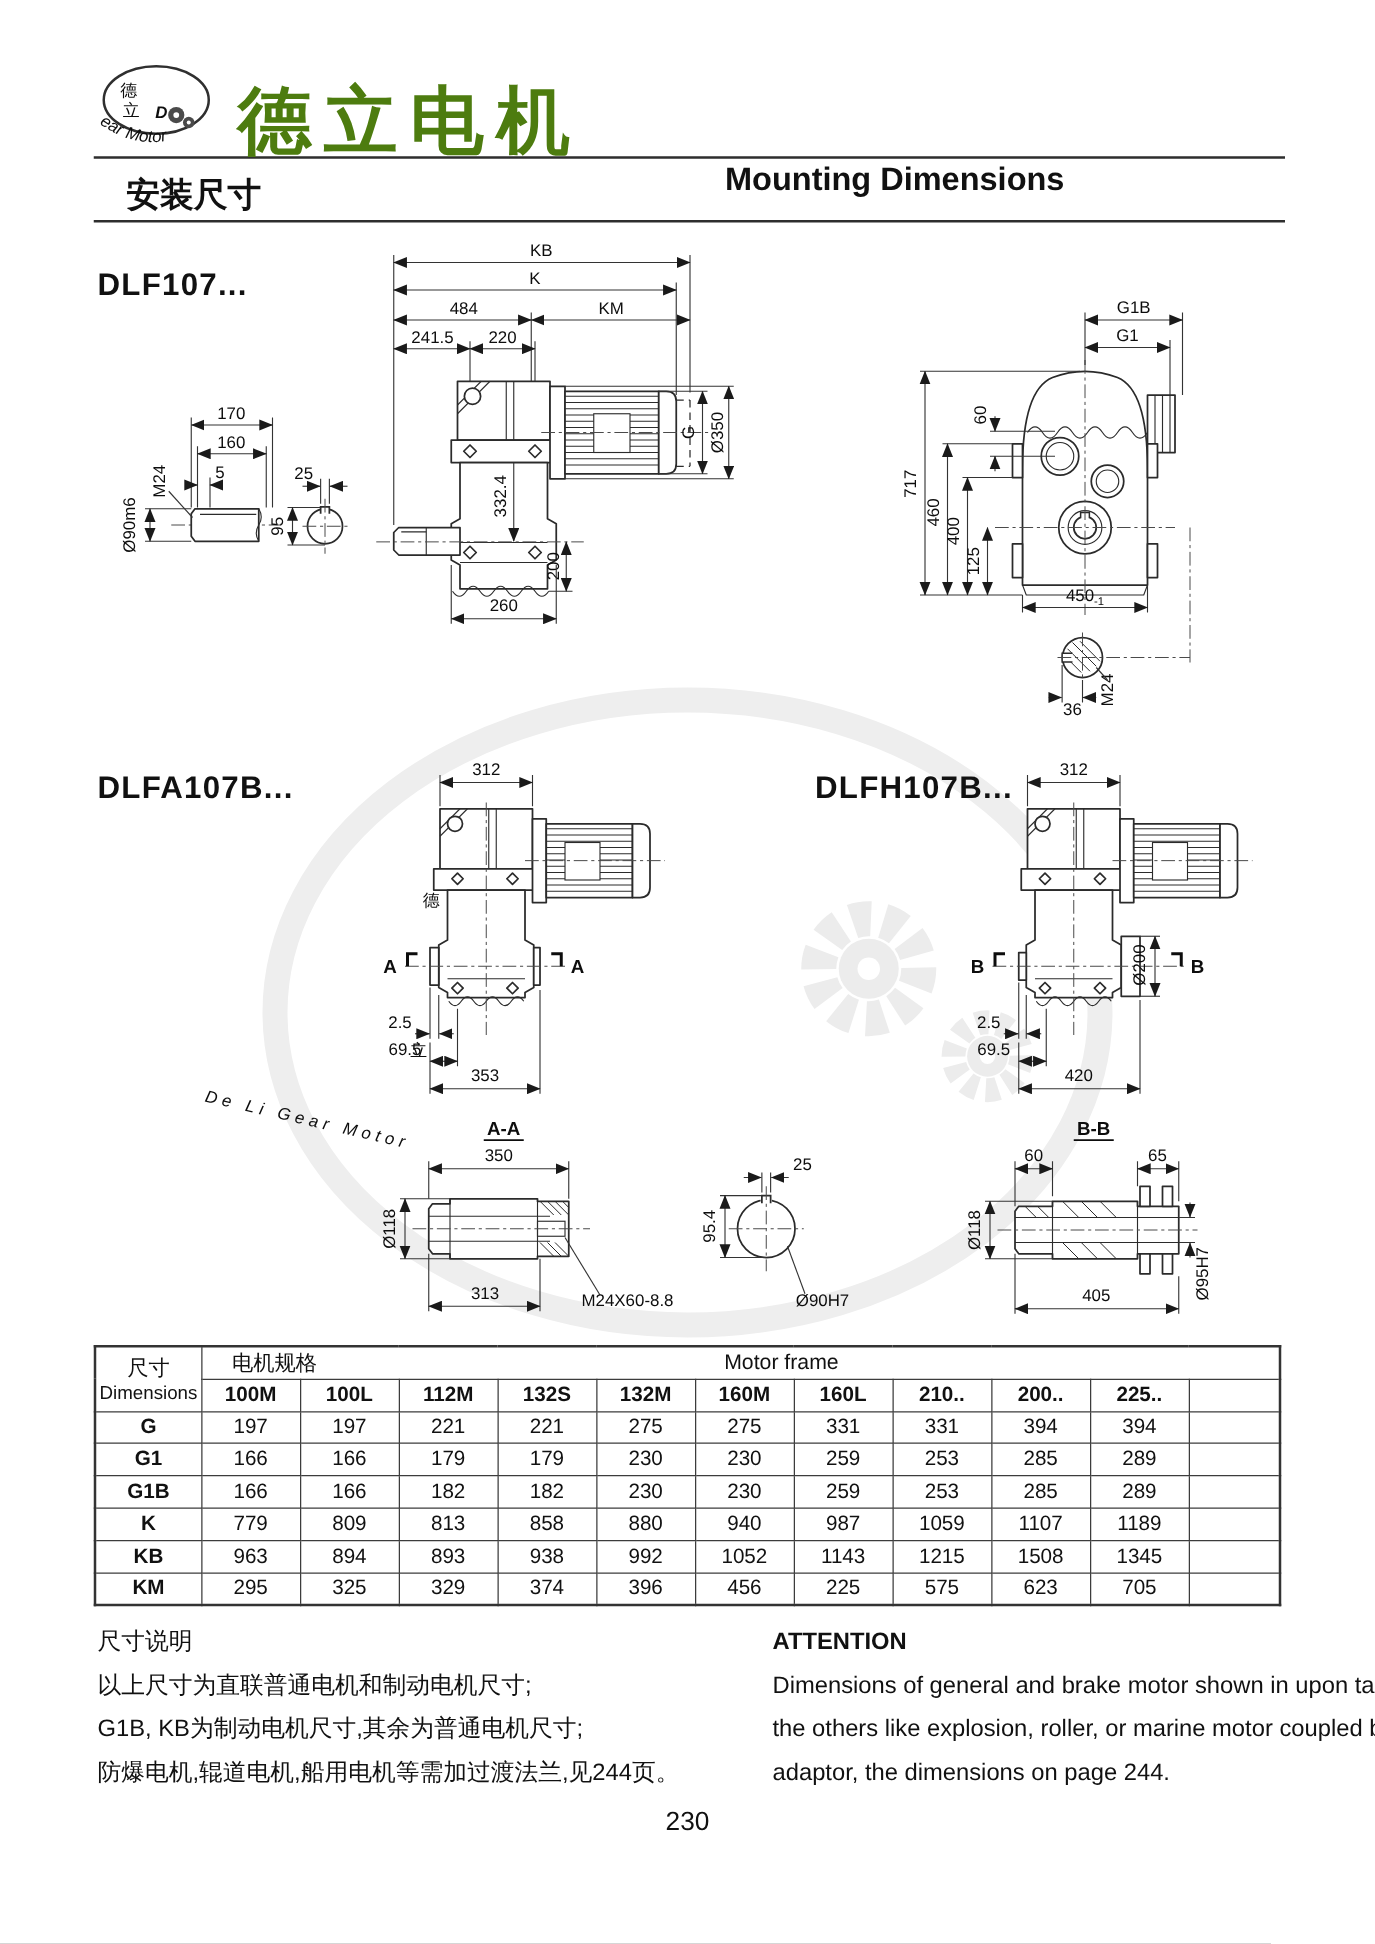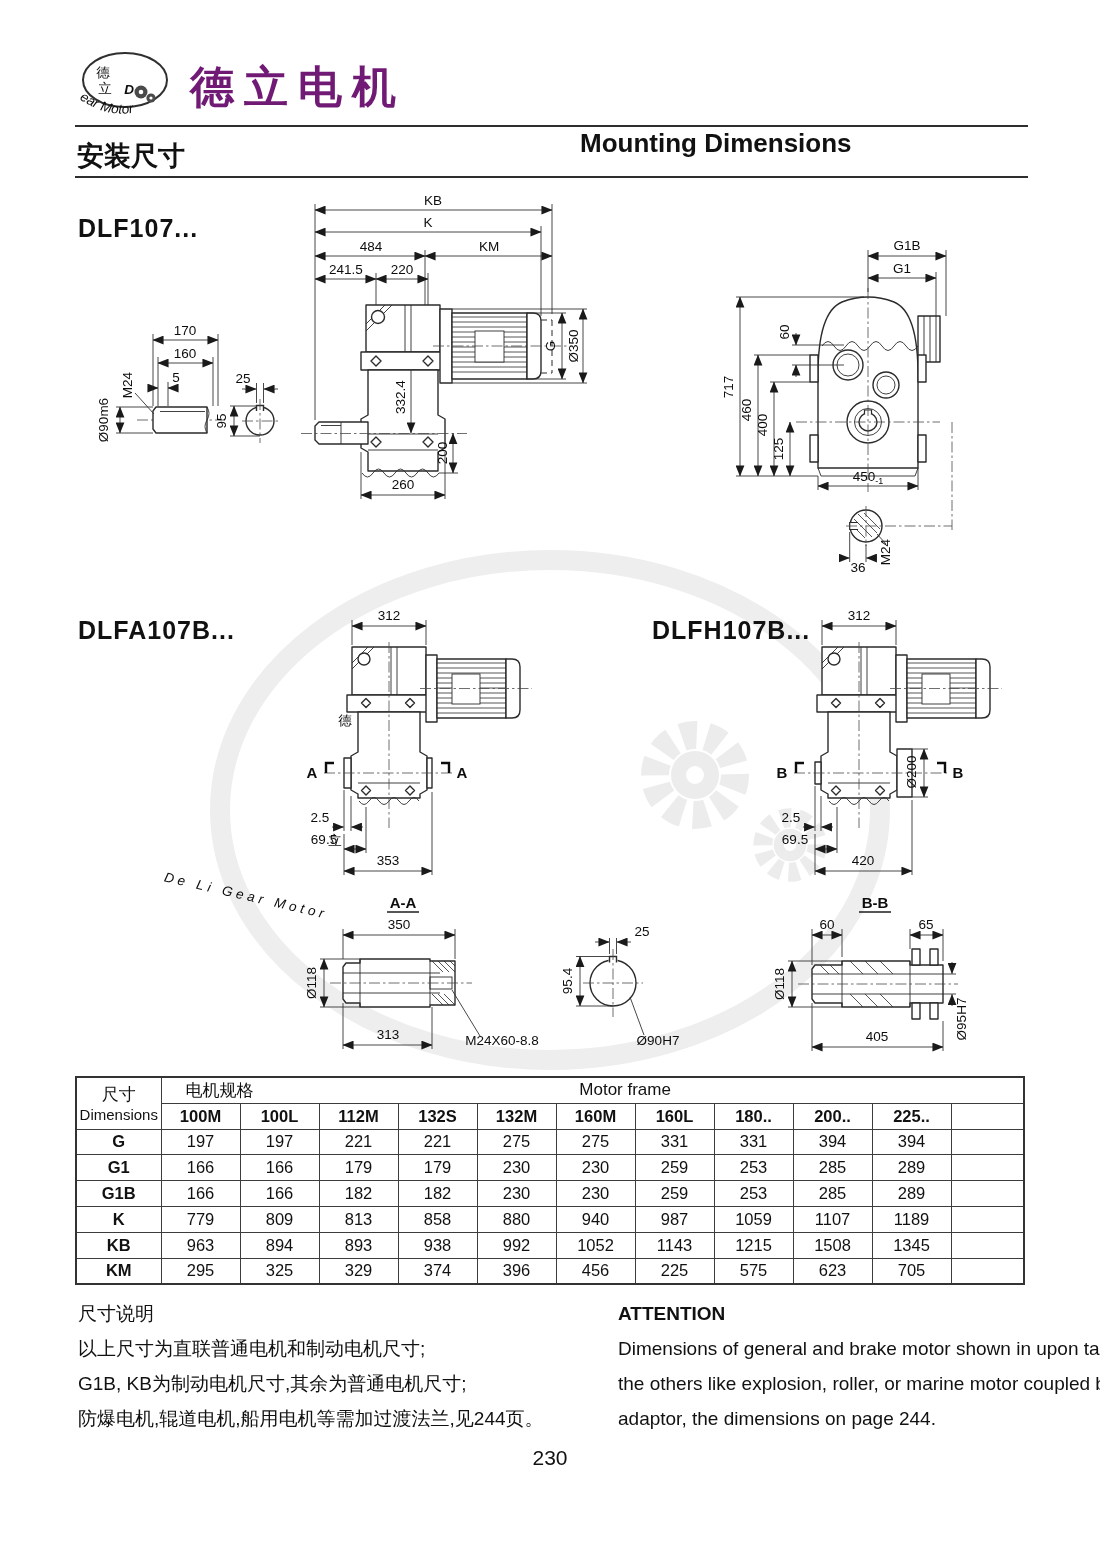--- a/index.html
+++ b/index.html
@@ -1,21 +1,21 @@
 <!DOCTYPE html>
 <html><head>
 <meta charset="utf-8">
 <style>
   html,body{margin:0;padding:0;background:#9a9a9a;}
   .page{position:relative;width:1100px;height:1555px;background:#ffffff;overflow:hidden;
         font-family:"Liberation Sans",sans-serif;color:#111;}
   .abs{position:absolute;}
   .rule{position:absolute;height:0;border-top:2px solid #2e2e2e;}
-  .brand{font-family:"DejaVu Serif",serif;font-weight:bold;font-size:44px;letter-spacing:10px;color:#701a75;}
-  .sect-cn{font-size:27px;font-weight:bold;}
+  .brand{font-family:"DejaVu Serif",serif;font-weight:bold;font-size:59px;letter-spacing:10px;color:#4d7c0f;}
+  .sect-cn{font-size:27px;font-weight:bold;margin-left:24px;}
   .sect-en{font-size:26px;font-weight:bold;}
   .dwg-label{font-size:25px;font-weight:bold;letter-spacing:1px;}
   svg .of{fill:#ffffff;stroke:#2b2b2b;stroke-width:1.4;stroke-linejoin:round;}
   svg .t{fill:none;stroke:#2b2b2b;stroke-width:0.9;}
   svg .fin{stroke:#2b2b2b;stroke-width:0.8;}
   svg .hx{stroke:#2b2b2b;stroke-width:0.8;}
   svg .d{fill:none;stroke:#333;stroke-width:0.9;}
   svg .cl{fill:none;stroke:#4a4a4a;stroke-width:0.8;stroke-dasharray:11 3 2.5 3;}
   svg .dsh{fill:none;stroke:#2b2b2b;stroke-width:1;stroke-dasharray:6 4;}
   svg .sec{fill:none;stroke:#0d0d0d;stroke-width:2.4;}
@@ -556,21 +556,21 @@
           <td class="spec" colspan="11"><span class="spec-cn">电机规格</span><span class="spec-en">Motor frame</span></td>
         </tr>
         <tr class="h2">
           <td>100M</td>
           <td>100L</td>
           <td>112M</td>
           <td>132S</td>
           <td>132M</td>
           <td>160M</td>
           <td>160L</td>
-          <td>180..</td>
+          <td>210..</td>
           <td>200..</td>
           <td>225..</td>
           <td></td>
         </tr>
         <tr>
           <td class="rname">G</td>
           <td>197</td>
           <td>197</td>
           <td>221</td>
           <td>221</td>

